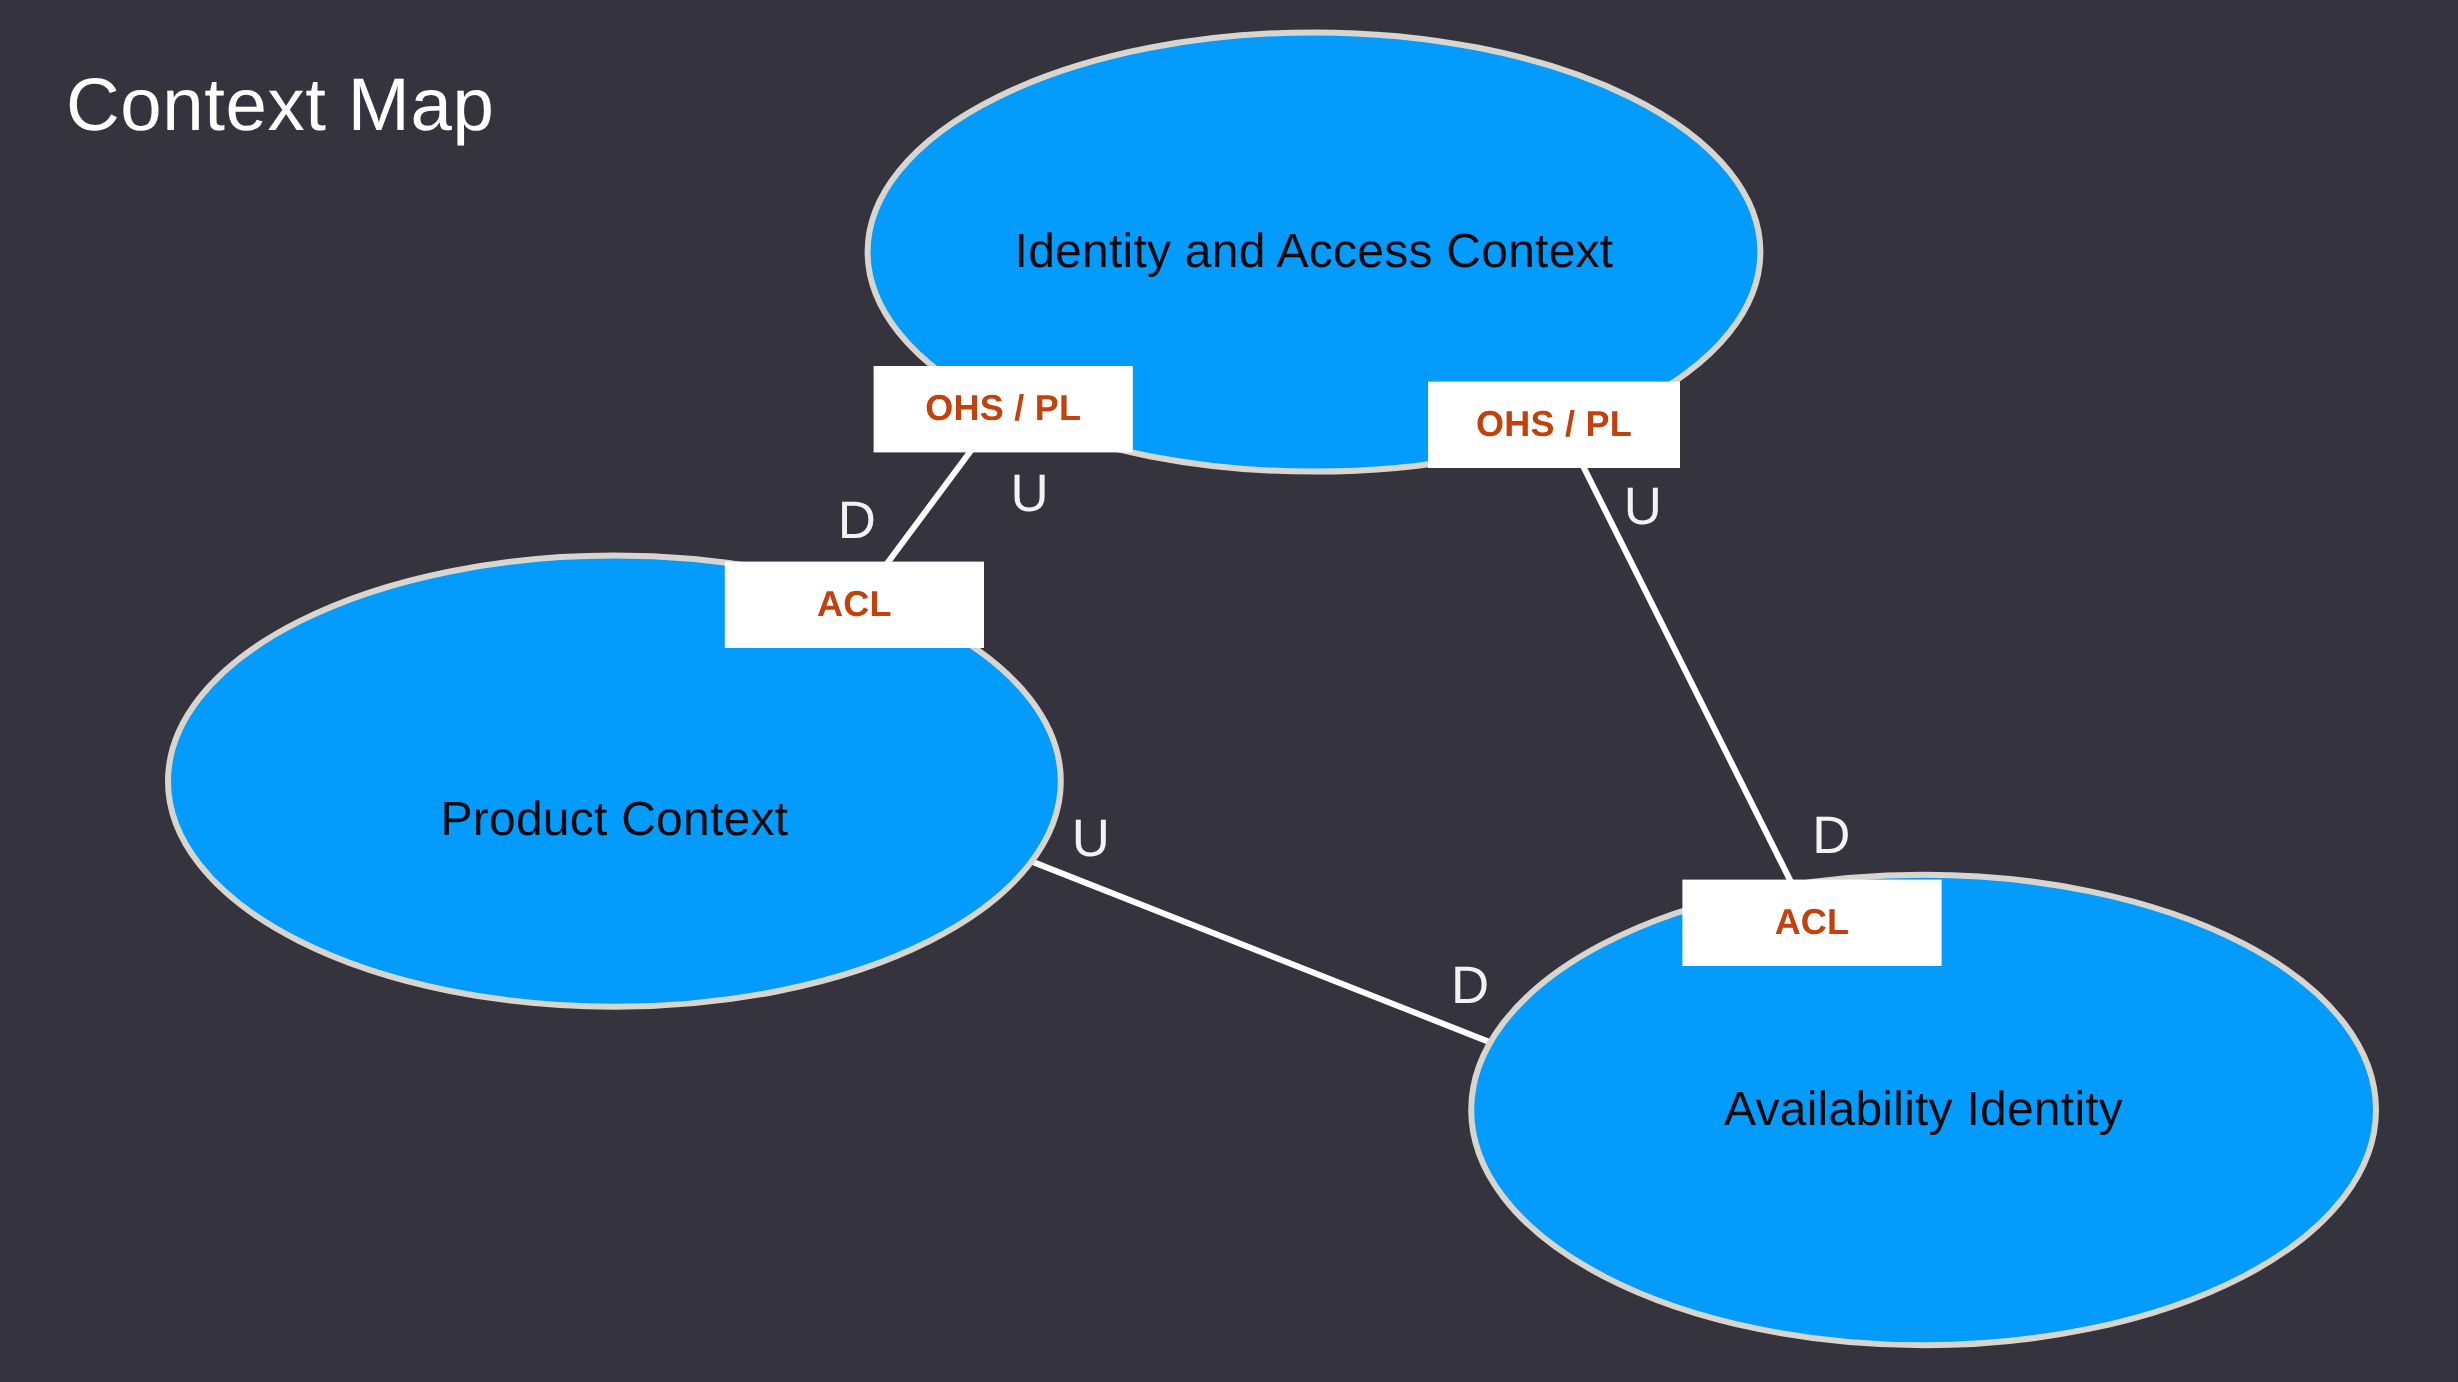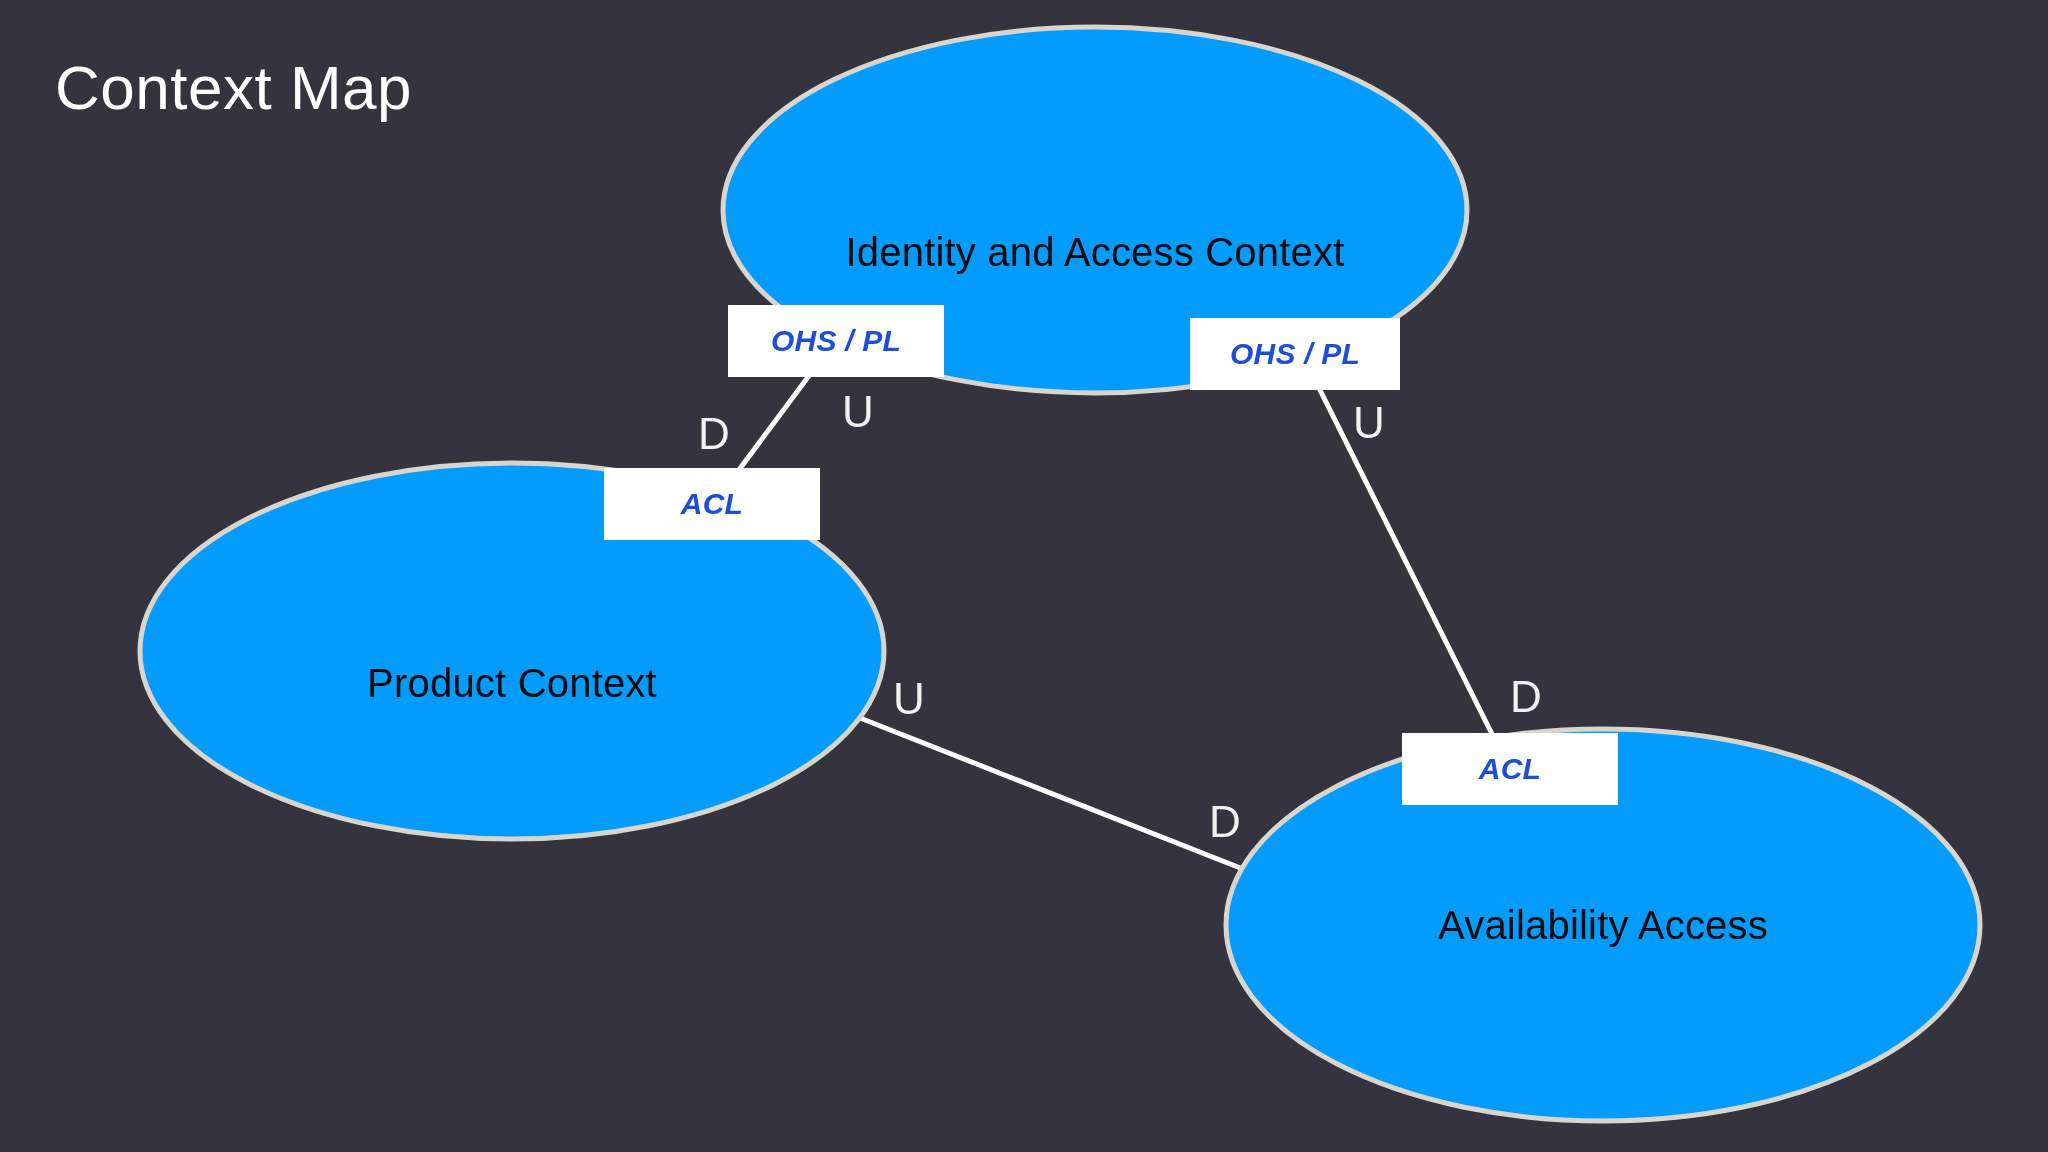--- a/index.html
+++ b/index.html
@@ -44,30 +44,29 @@
     font-size: 40px;
     font-weight: 400;
     white-space: nowrap;
     transform: translate(-50%, -50%);
     font-family: "Liberation Sans", sans-serif;
     letter-spacing: 0.2px;
   }
   .rel-box {
     position: absolute;
     background: #ffffff;
-    color: #1d4ed8;
+    color: #c2410c;
     font-size: 30px;
     font-weight: 700;
     display: flex;
     align-items: center;
     justify-content: center;
     white-space: nowrap;
     font-family: "Liberation Sans", sans-serif;
     letter-spacing: 0.2px;
-    font-style: italic;
   }
   .ud-marker {
     position: absolute;
     color: #f2f2f2;
     font-size: 44px;
     font-weight: 300;
     white-space: nowrap;
     transform: translate(-50%, -50%);
     font-family: "Liberation Sans", sans-serif;
   }
@@ -86,23 +85,23 @@
     <g id="context-ellipse-layer">
         <ellipse cx="1095" cy="210" rx="372" ry="183" fill="#039bfc" stroke="#d8d5ce" stroke-width="5"></ellipse>
         <ellipse cx="512" cy="651" rx="372" ry="188" fill="#039bfc" stroke="#d8d5ce" stroke-width="5"></ellipse>
         <ellipse cx="1603" cy="925" rx="377" ry="196" fill="#039bfc" stroke="#d8d5ce" stroke-width="5"></ellipse>
       </g>
   </svg>
 
   <div class="page-title">Context Map</div>
 
   <div id="context-label-layer">
-      <div class="ctx-label" style="left: 1095px; top: 210px; margin-top: 42px;">Identity and Access Context</div>
+      <div class="ctx-label" style="left: 1095px; top: 210px;">Identity and Access Context</div>
       <div class="ctx-label" style="left: 512px; top: 651px; margin-top: 32px;">Product Context</div>
-      <div class="ctx-label" style="left: 1603px; top: 925px;">Availability Access</div>
+      <div class="ctx-label" style="left: 1603px; top: 925px;">Availability Identity</div>
     </div>
   <div id="relationship-box-layer">
       <div class="rel-box" style="left: 728px; top: 305px; width: 216px; height: 72px;">OHS / PL</div>
       <div class="rel-box" style="left: 1190px; top: 318px; width: 210px; height: 72px;">OHS / PL</div>
       <div class="rel-box" style="left: 604px; top: 468px; width: 216px; height: 72px;">ACL</div>
       <div class="rel-box" style="left: 1402px; top: 733px; width: 216px; height: 72px;">ACL</div>
     </div>
   <div id="direction-marker-layer">
       <div class="ud-marker" style="left: 714px; top: 434px;">D</div>
       <div class="ud-marker" style="left: 858px; top: 412px;">U</div>

